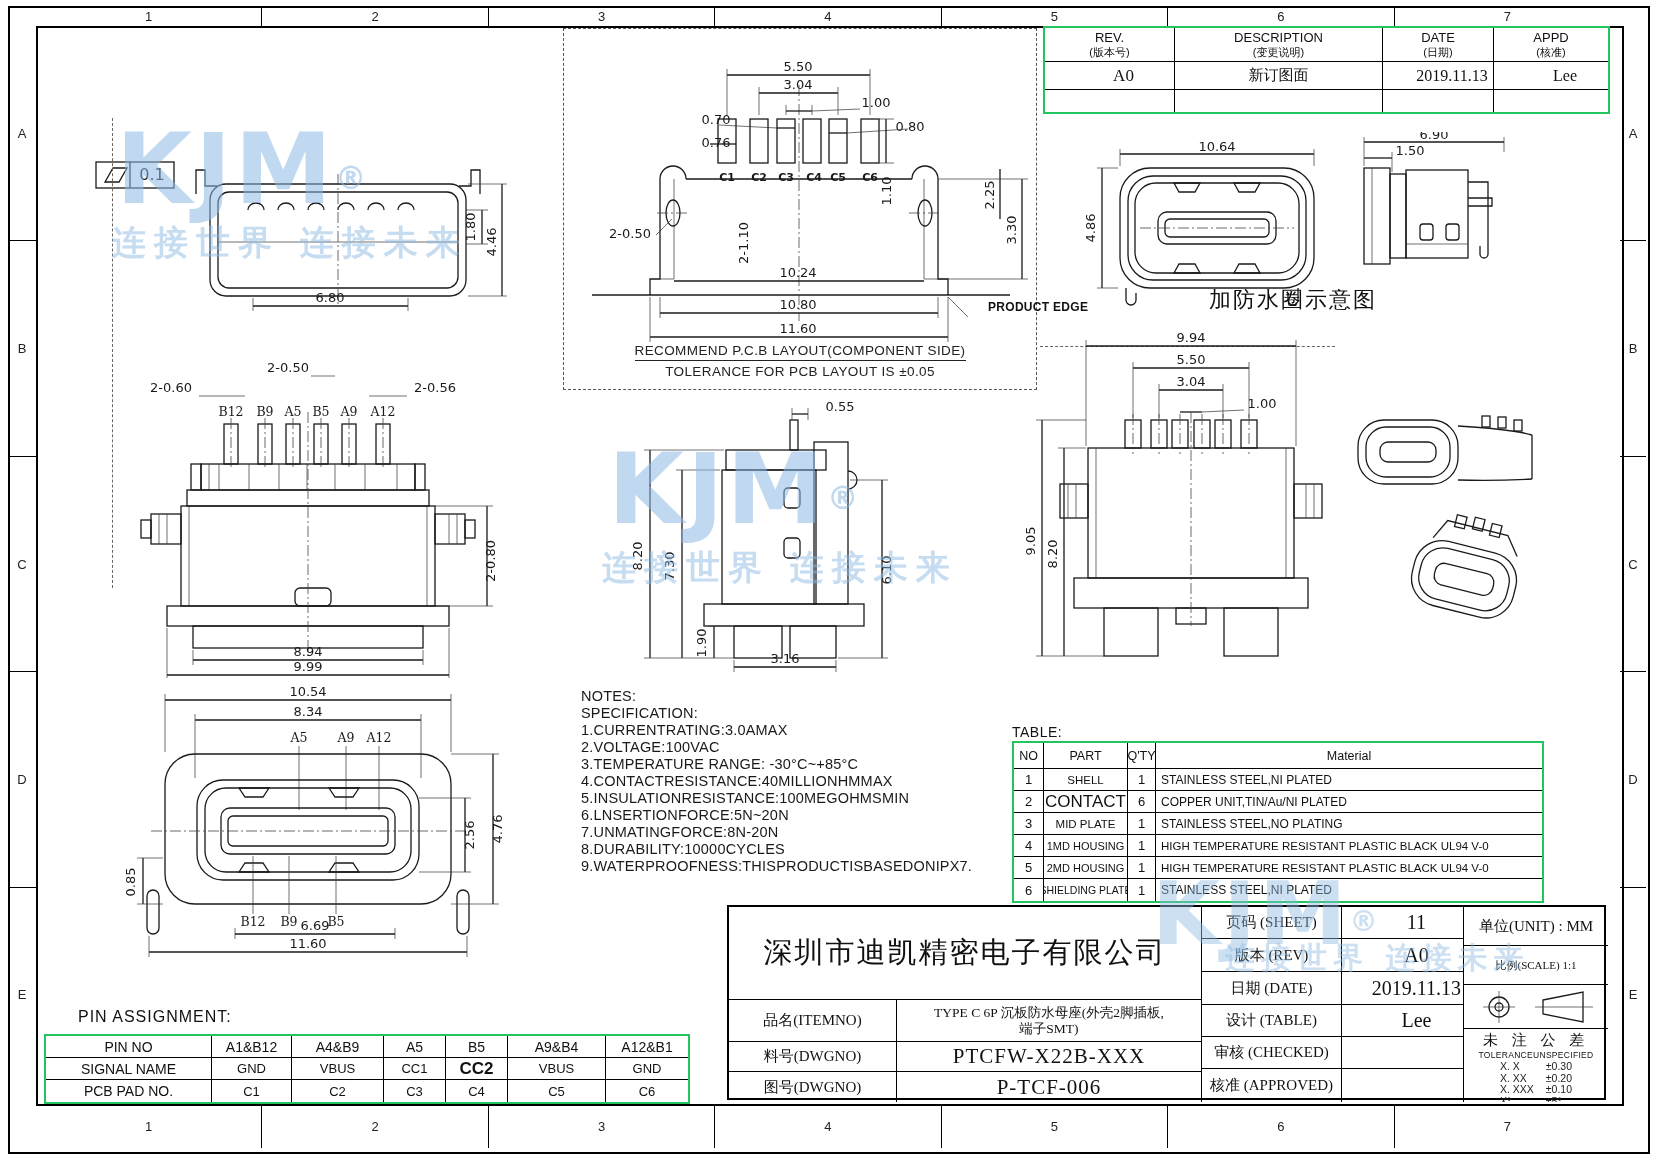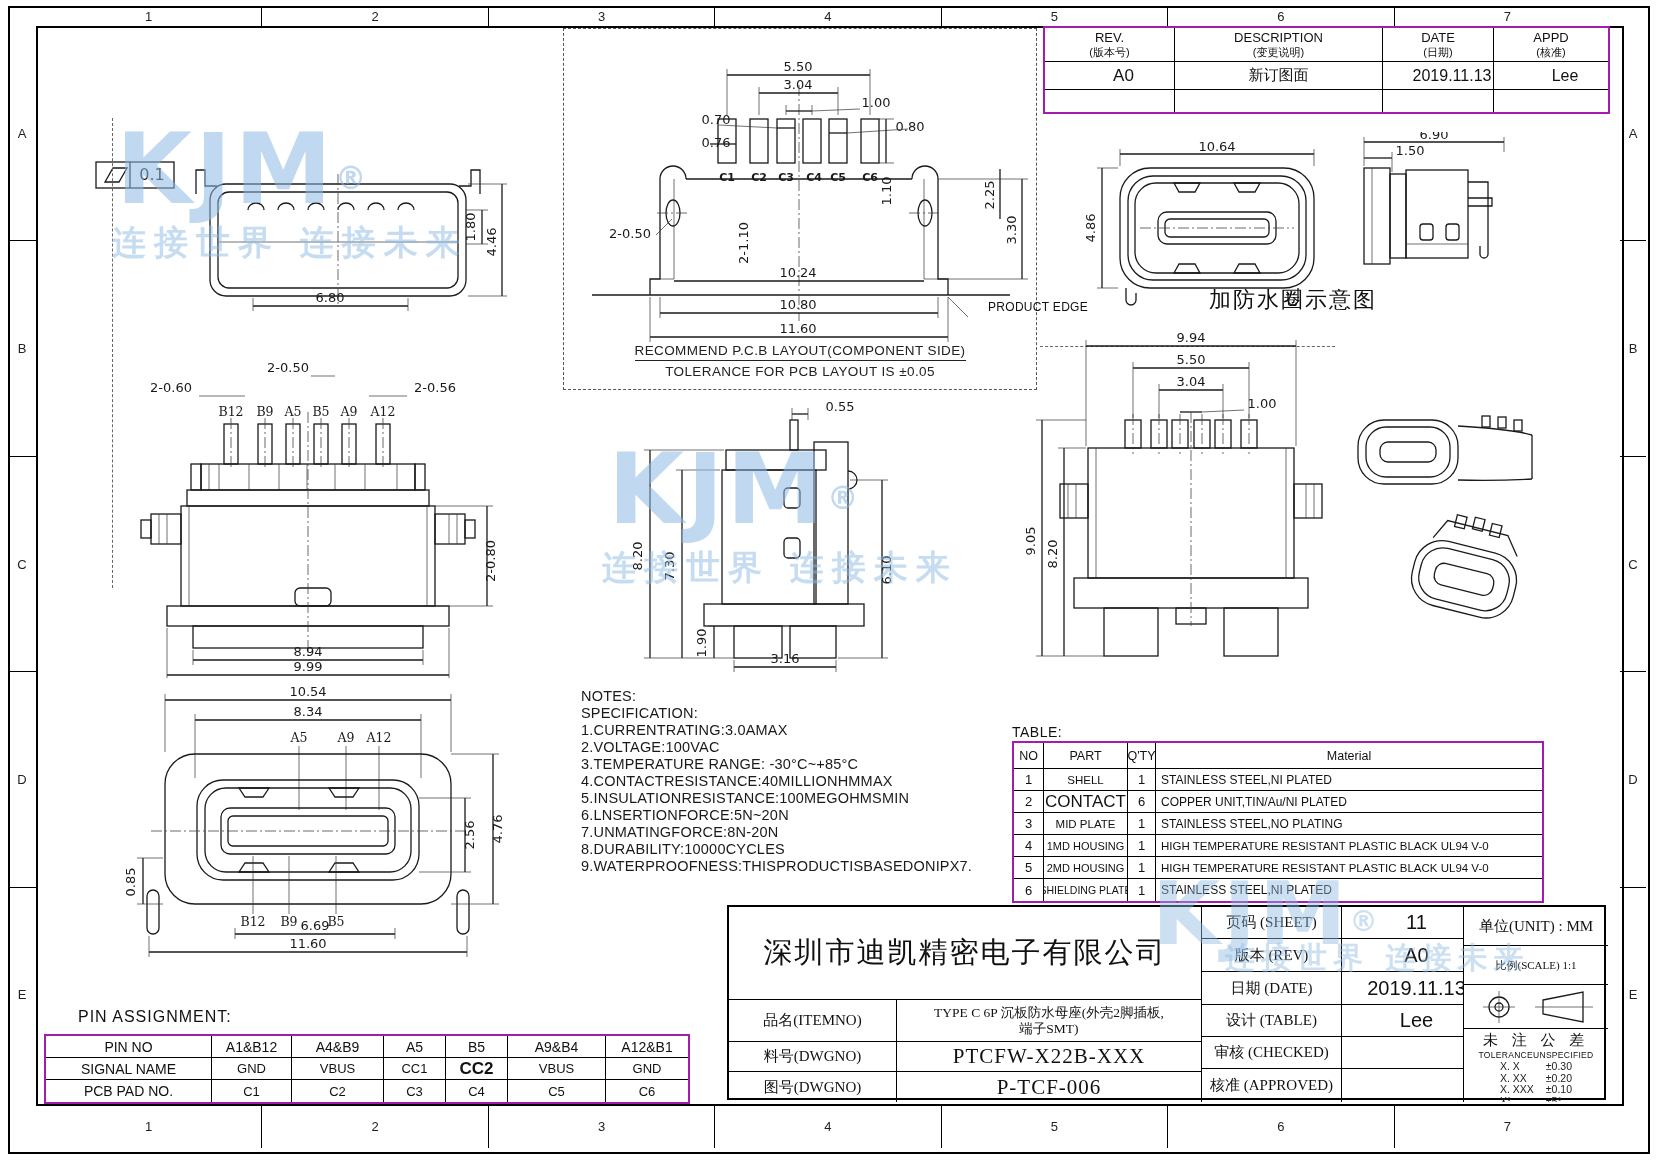--- a/index.html
+++ b/index.html
@@ -12,21 +12,21 @@
   .strip{display:flex;}
   .strip-h{flex-direction:row;}
   .strip-v{flex-direction:column;}
   .gcell{flex:1;display:flex;align-items:center;justify-content:center;
          font-size:13px;color:#222;}
   .strip-h .gcell{border-right:1px solid #000;}
   .strip-h .gcell:last-child{border-right:none;}
   .strip-v .gcell{border-bottom:1px solid #000;}
   .strip-v .gcell:last-child{border-bottom:none;}
   
-  .gridtbl{display:grid;border:2px solid #a21caf;box-sizing:border-box;background:transparent;}
+  .gridtbl{display:grid;border:2px solid #22c55e;box-sizing:border-box;background:transparent;}
   .cell{box-sizing:border-box;border-right:1.2px solid #000;border-bottom:1.2px solid #000;
         display:flex;align-items:center;justify-content:center;font-size:13px;
         overflow:hidden;white-space:nowrap;}
   .cell.left{justify-content:flex-start;padding-left:5px;}
   .cell.nr{border-right:none;}
   .cell.nb{border-bottom:none;}
   .cell .two{display:flex;flex-direction:column;align-items:center;line-height:1.15;}
   .cell .cn{font-size:11px;}
   
   svg line,svg path,svg rect,svg circle,svg ellipse,svg polyline,svg polygon{
@@ -46,21 +46,21 @@
   
   .notes{font-size:14.5px;line-height:17px;color:#1a1a1a;letter-spacing:.2px;}
   
   .sec-title{font-size:14px;letter-spacing:.5px;color:#111;}
   .pin-title{font-size:16px;letter-spacing:1px;}
   .wp-caption{font-size:22px;letter-spacing:2px;text-align:center;
               font-family:"Liberation Serif",serif;}
   
   .tb-company{font-family:"Liberation Serif",serif;font-size:29px;letter-spacing:2px;}
   .tb-label{font-size:15px;font-family:"Liberation Serif",serif;}
-  .tb-value{font-family:Liberation Sans, sans-serif;font-size:20px;padding-left:28px;}
+  .tb-value{font-family:Liberation Serif, serif;font-size:20px;padding-left:28px;}
   .tb-part{font-family:"Liberation Serif",serif;font-size:21px;letter-spacing:1px;}
   .tb-item{font-size:13.5px;line-height:1.25;text-align:center;white-space:normal;
            font-family:"Liberation Serif",serif;}
   .tol{flex-direction:column;justify-content:flex-start;padding-top:2px;}
   .tol .t1{font-size:15px;letter-spacing:5px;font-family:"Liberation Serif",serif;}
   .tol .t2{font-size:8.5px;letter-spacing:.3px;}
   .tol table{border-collapse:collapse;margin-top:1px;}
   .tol td{font-size:10.5px;line-height:11.5px;padding:0 6px;color:#222;}
   
   .wm{position:absolute;pointer-events:none;z-index:6;color:rgba(142,186,227,.55);
@@ -279,21 +279,21 @@
           <line x1="384" y1="268" x2="384" y2="313" class="thin"></line>
         <text x="234" y="304">11.60</text>
         <path d="M384,268 l20,20" class="thin"></path>
       </g>
     </svg>
     <div class="pcb-captions">
       <div class="c1">RECOMMEND P.C.B LAYOUT(COMPONENT SIDE)</div>
       <div class="c2">TOLERANCE FOR PCB LAYOUT IS ±0.05</div>
     </div>
   </div>
-  <div class="abs" style="left:988px;top:300px;font-size:12px;letter-spacing:.3px;">PRODUCT EDGE</div>
+  <div class="abs" style="left:988px;top:300px;font-size:12px;letter-spacing:.3px;font-weight:bold;">PRODUCT EDGE</div>
   <div class="abs dashline-h" style="left:1040px;top:346px;width:295px;"></div>
 
   <svg class="abs" style="left:1082px;top:142px;" width="260" height="165" viewBox="0 0 260 165">
     <g>
       <rect x="38" y="26" width="194" height="120" rx="30"></rect>
       <rect x="46" y="34" width="178" height="104" rx="25"></rect>
       <rect x="53" y="41" width="164" height="90" rx="21"></rect>
       <rect x="76" y="70" width="118" height="32" rx="9"></rect>
       <rect x="83" y="77" width="104" height="18" rx="5"></rect>
       <line x1="58" y1="86" x2="212" y2="86" class="cl"></line>

